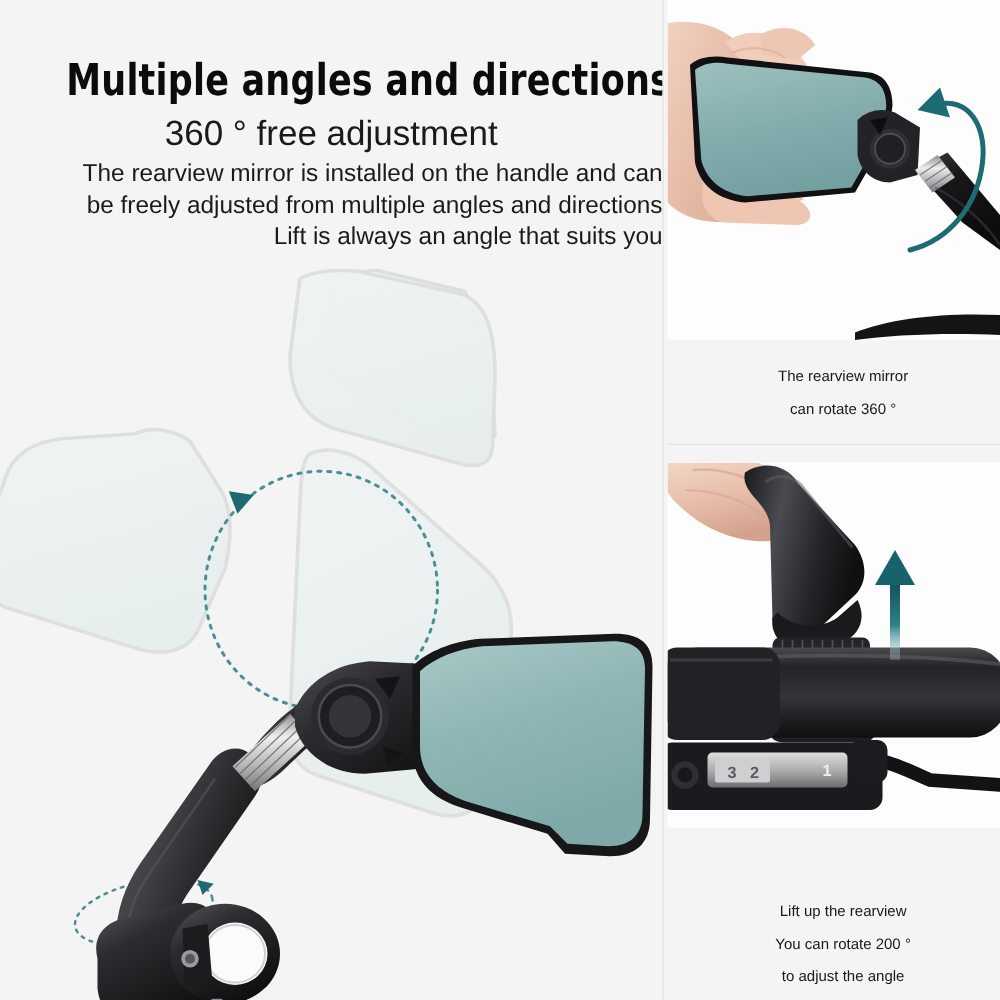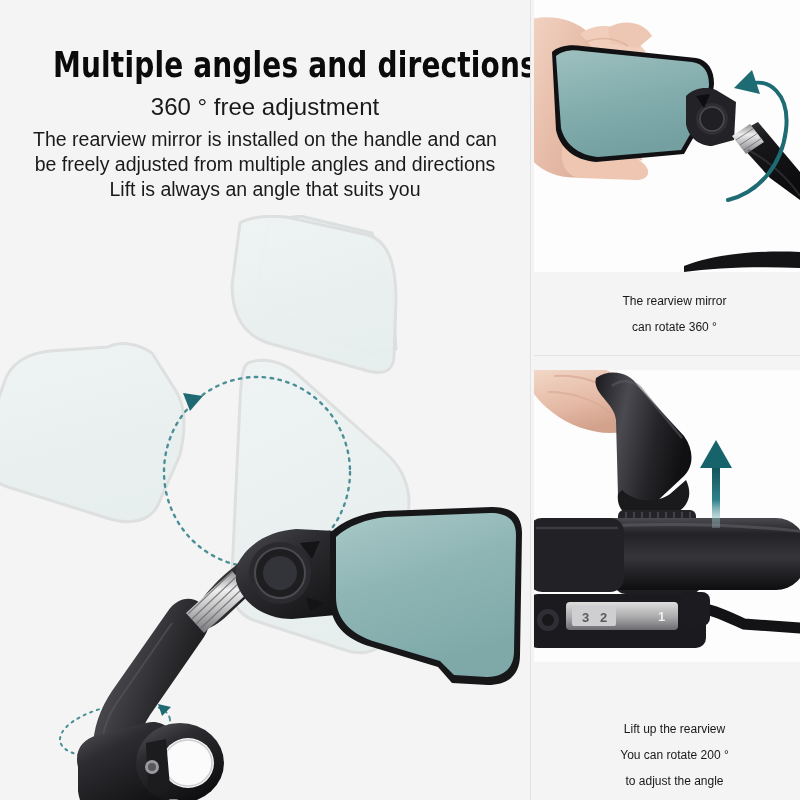--- a/index.html
+++ b/index.html
@@ -21,28 +21,28 @@
     font-size:35px;
     line-height:38px;
     color:#0b0b0b;
     transform:scaleX(0.80);
     transform-origin:center center;
     letter-spacing:0.2px;
     white-space:nowrap;
     margin:0;
   }
   #subheadline{
-    font-size:24px;
+    font-size:28px;
     line-height:34px;
     color:#1a1a1a;
     margin:6px 0 0 0;
     font-weight:400;
   }
   #body-copy{
-    position:absolute;left:0;top:127px;width:530px;text-align:center;
+    position:absolute;left:0;top:127px;width:530px;text-align:right;
     font-size:19.5px;line-height:25px;color:#1a1a1a;font-weight:400;
   }
   #body-copy div{white-space:nowrap;}
 
   
   #illustration{position:absolute;left:0;top:215px;width:530px;height:585px;}
   #illustration svg{display:block;width:530px;height:585px;}
 
   
   #right-col{position:absolute;left:530px;top:0;width:270px;height:800px;background:#f4f4f4;}

